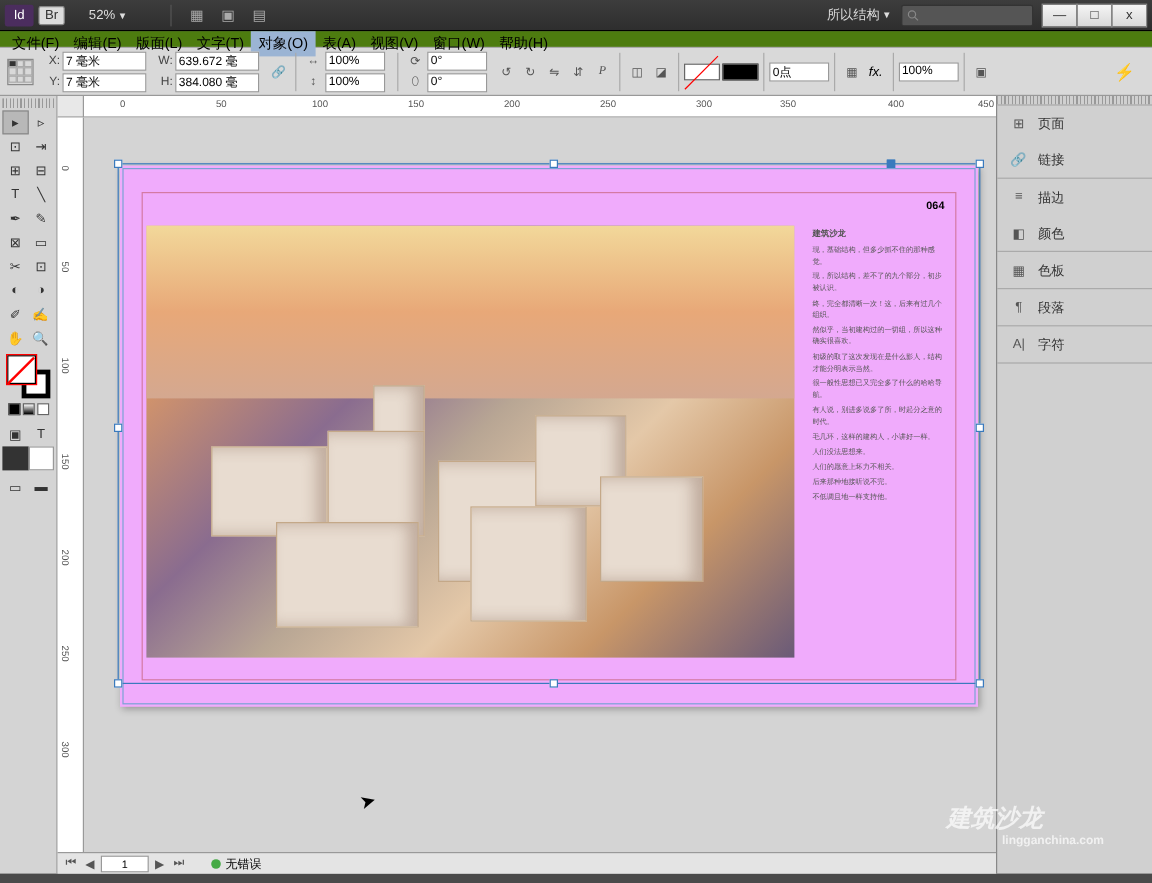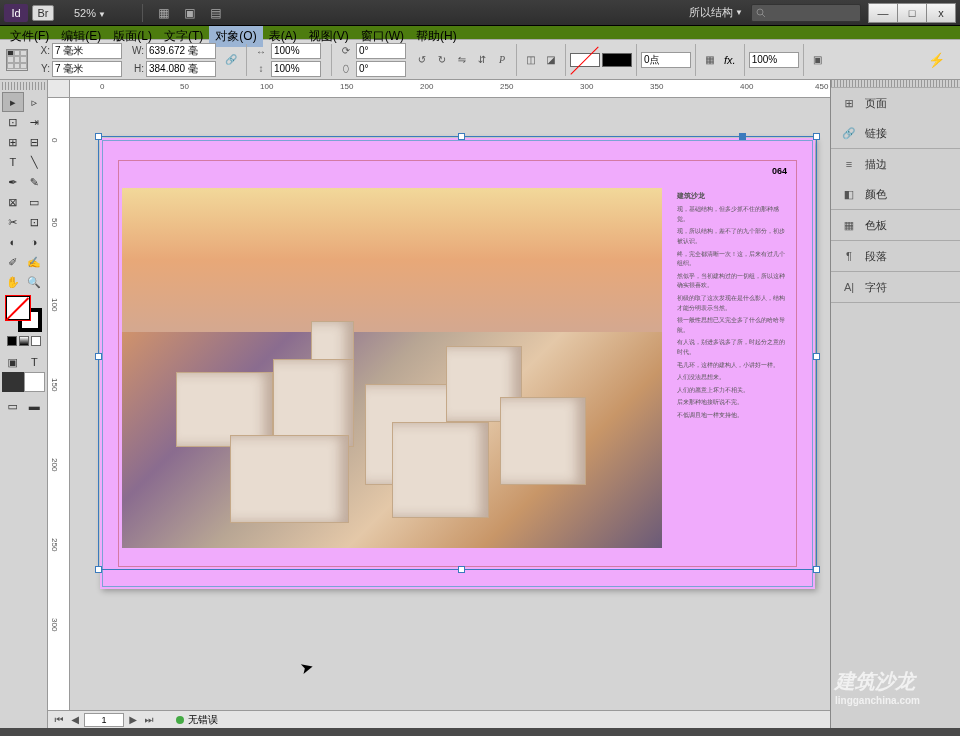--- a/index.html
+++ b/index.html
@@ -93,21 +93,21 @@
 .sb-dot { width:8px; height:8px; border-radius:50%; background:#4a4; }
 
 
 .right-panels { width: 130px; background: #d0d0d0; border-left: 1px solid #888; display: flex; flex-direction: column; }
 .panel-handle { height: 8px; background: repeating-linear-gradient(90deg,#999,#999 1px,transparent 1px,transparent 3px); border-bottom:1px solid #aaa; }
 .panel-group { border-bottom: 1px solid #aaa; }
 .panel-row { height: 30px; display: flex; align-items: center; padding: 0 10px; font-size: 11px; color: #333; gap: 8px; }
 .panel-icon { width: 16px; height: 16px; display: flex; align-items: center; justify-content: center; color: #555; }
 
 .watermark { position:absolute; bottom:30px; right:40px; color:rgba(255,255,255,0.7); font-size:20px; font-weight:bold; font-style:italic; pointer-events:none; }
-.watermark small { font-size:10px; display:block; font-style:normal; }
+.watermark small { font-size:10px; display:block; font-style:normal;margin-left:46px; }
 </style>
 </head>
 <body>
 
 <div class="titlebar">
   <div class="app-logo">Id</div>
   <div class="br-badge">Br</div>
   <div class="zoom-display"><span>52%</span><span class="zoom-arrow">▼</span></div>
   <div class="tb-sep"></div>
   <div class="tb-icon">▦</div>

